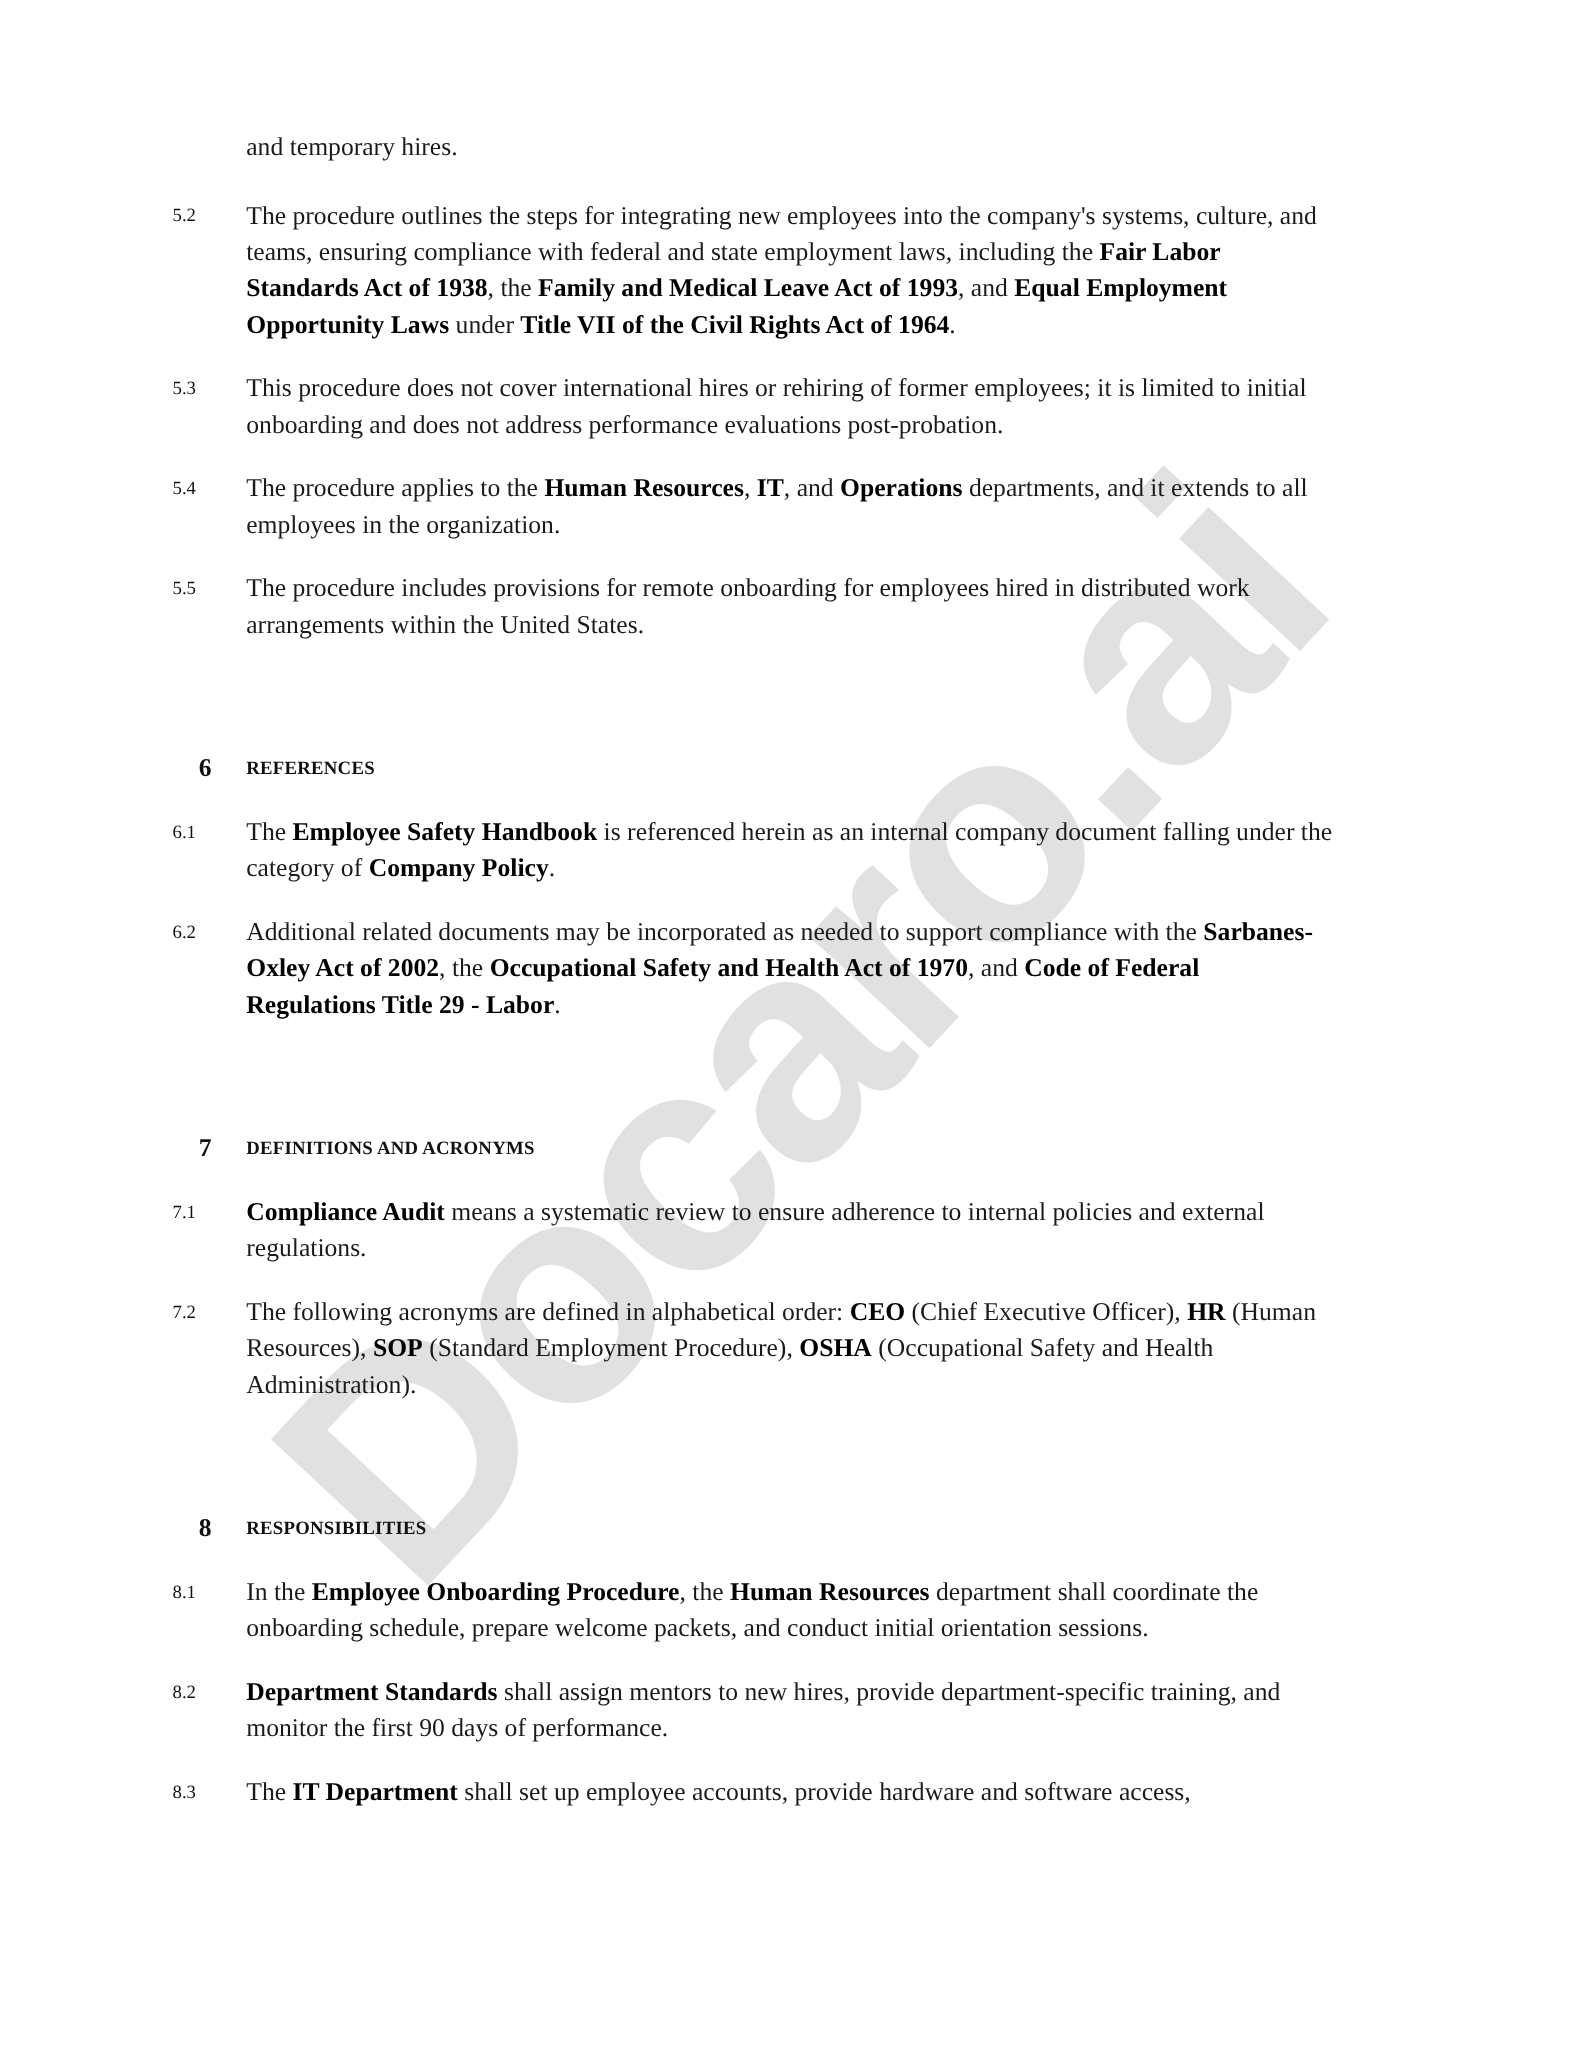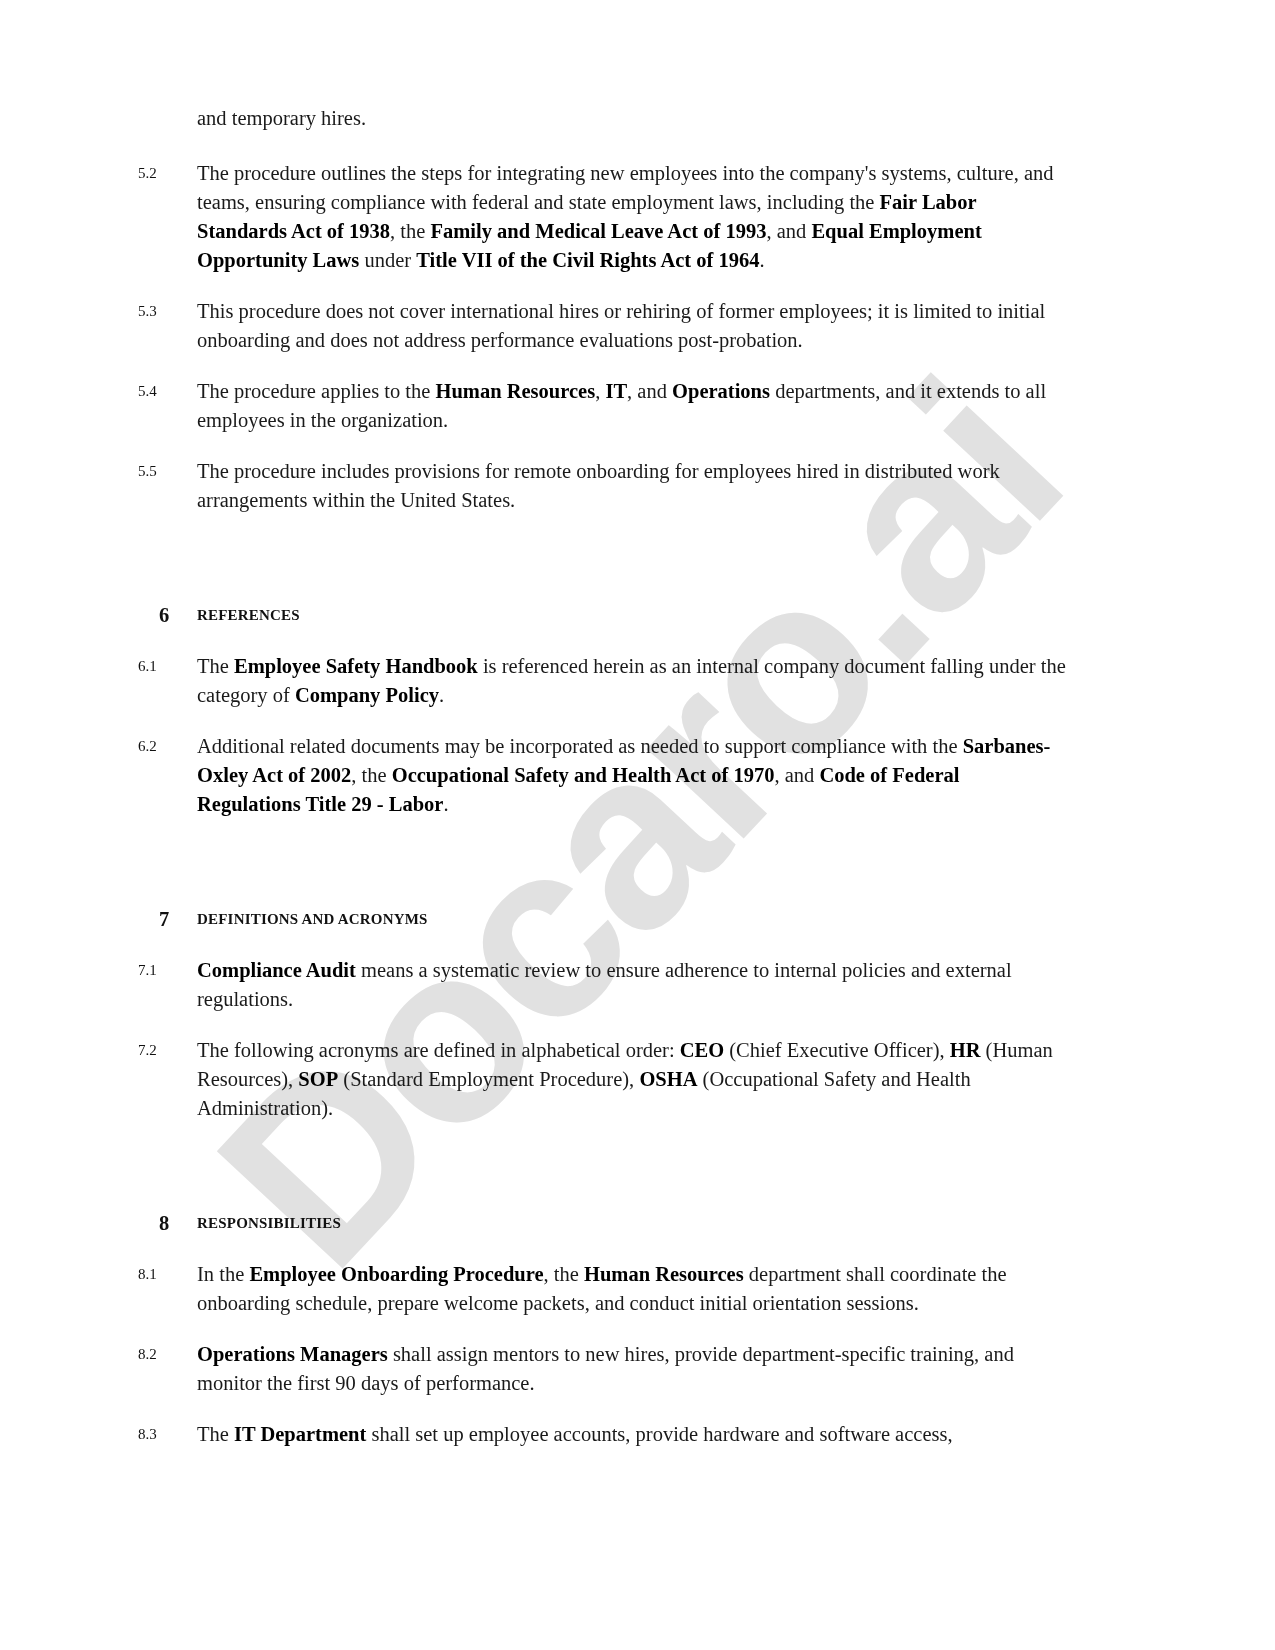--- a/index.html
+++ b/index.html
@@ -174,21 +174,21 @@
           <div class="section-head-num">8</div>
           <div class="section-head-title">RESPONSIBILITIES</div>
         </div>
         <div class="gap-after-head"></div>
         <div class="clause">
           <div class="clause-num">8.1</div>
           <div class="clause-text"><span>In the </span><b>Employee Onboarding Procedure</b><span>, the </span><b>Human Resources</b><span> department shall coordinate the onboarding schedule, prepare welcome packets, and conduct initial orientation sessions.</span></div>
         </div>
         <div class="clause">
           <div class="clause-num">8.2</div>
-          <div class="clause-text"><b>Operations Managers</b><span> shall assign mentors to new hires, provide department-specific training, and monitor the first 90 days of performance.</span></div>
+          <div class="clause-text"><b>Department Standards</b><span> shall assign mentors to new hires, provide department-specific training, and monitor the first 90 days of performance.</span></div>
         </div>
         <div class="clause">
           <div class="clause-num">8.3</div>
           <div class="clause-text"><span>The </span><b>IT Department</b><span> shall set up employee accounts, provide hardware and software access,</span></div>
         </div>
       </div>
   </div>
 
 </div>
 

